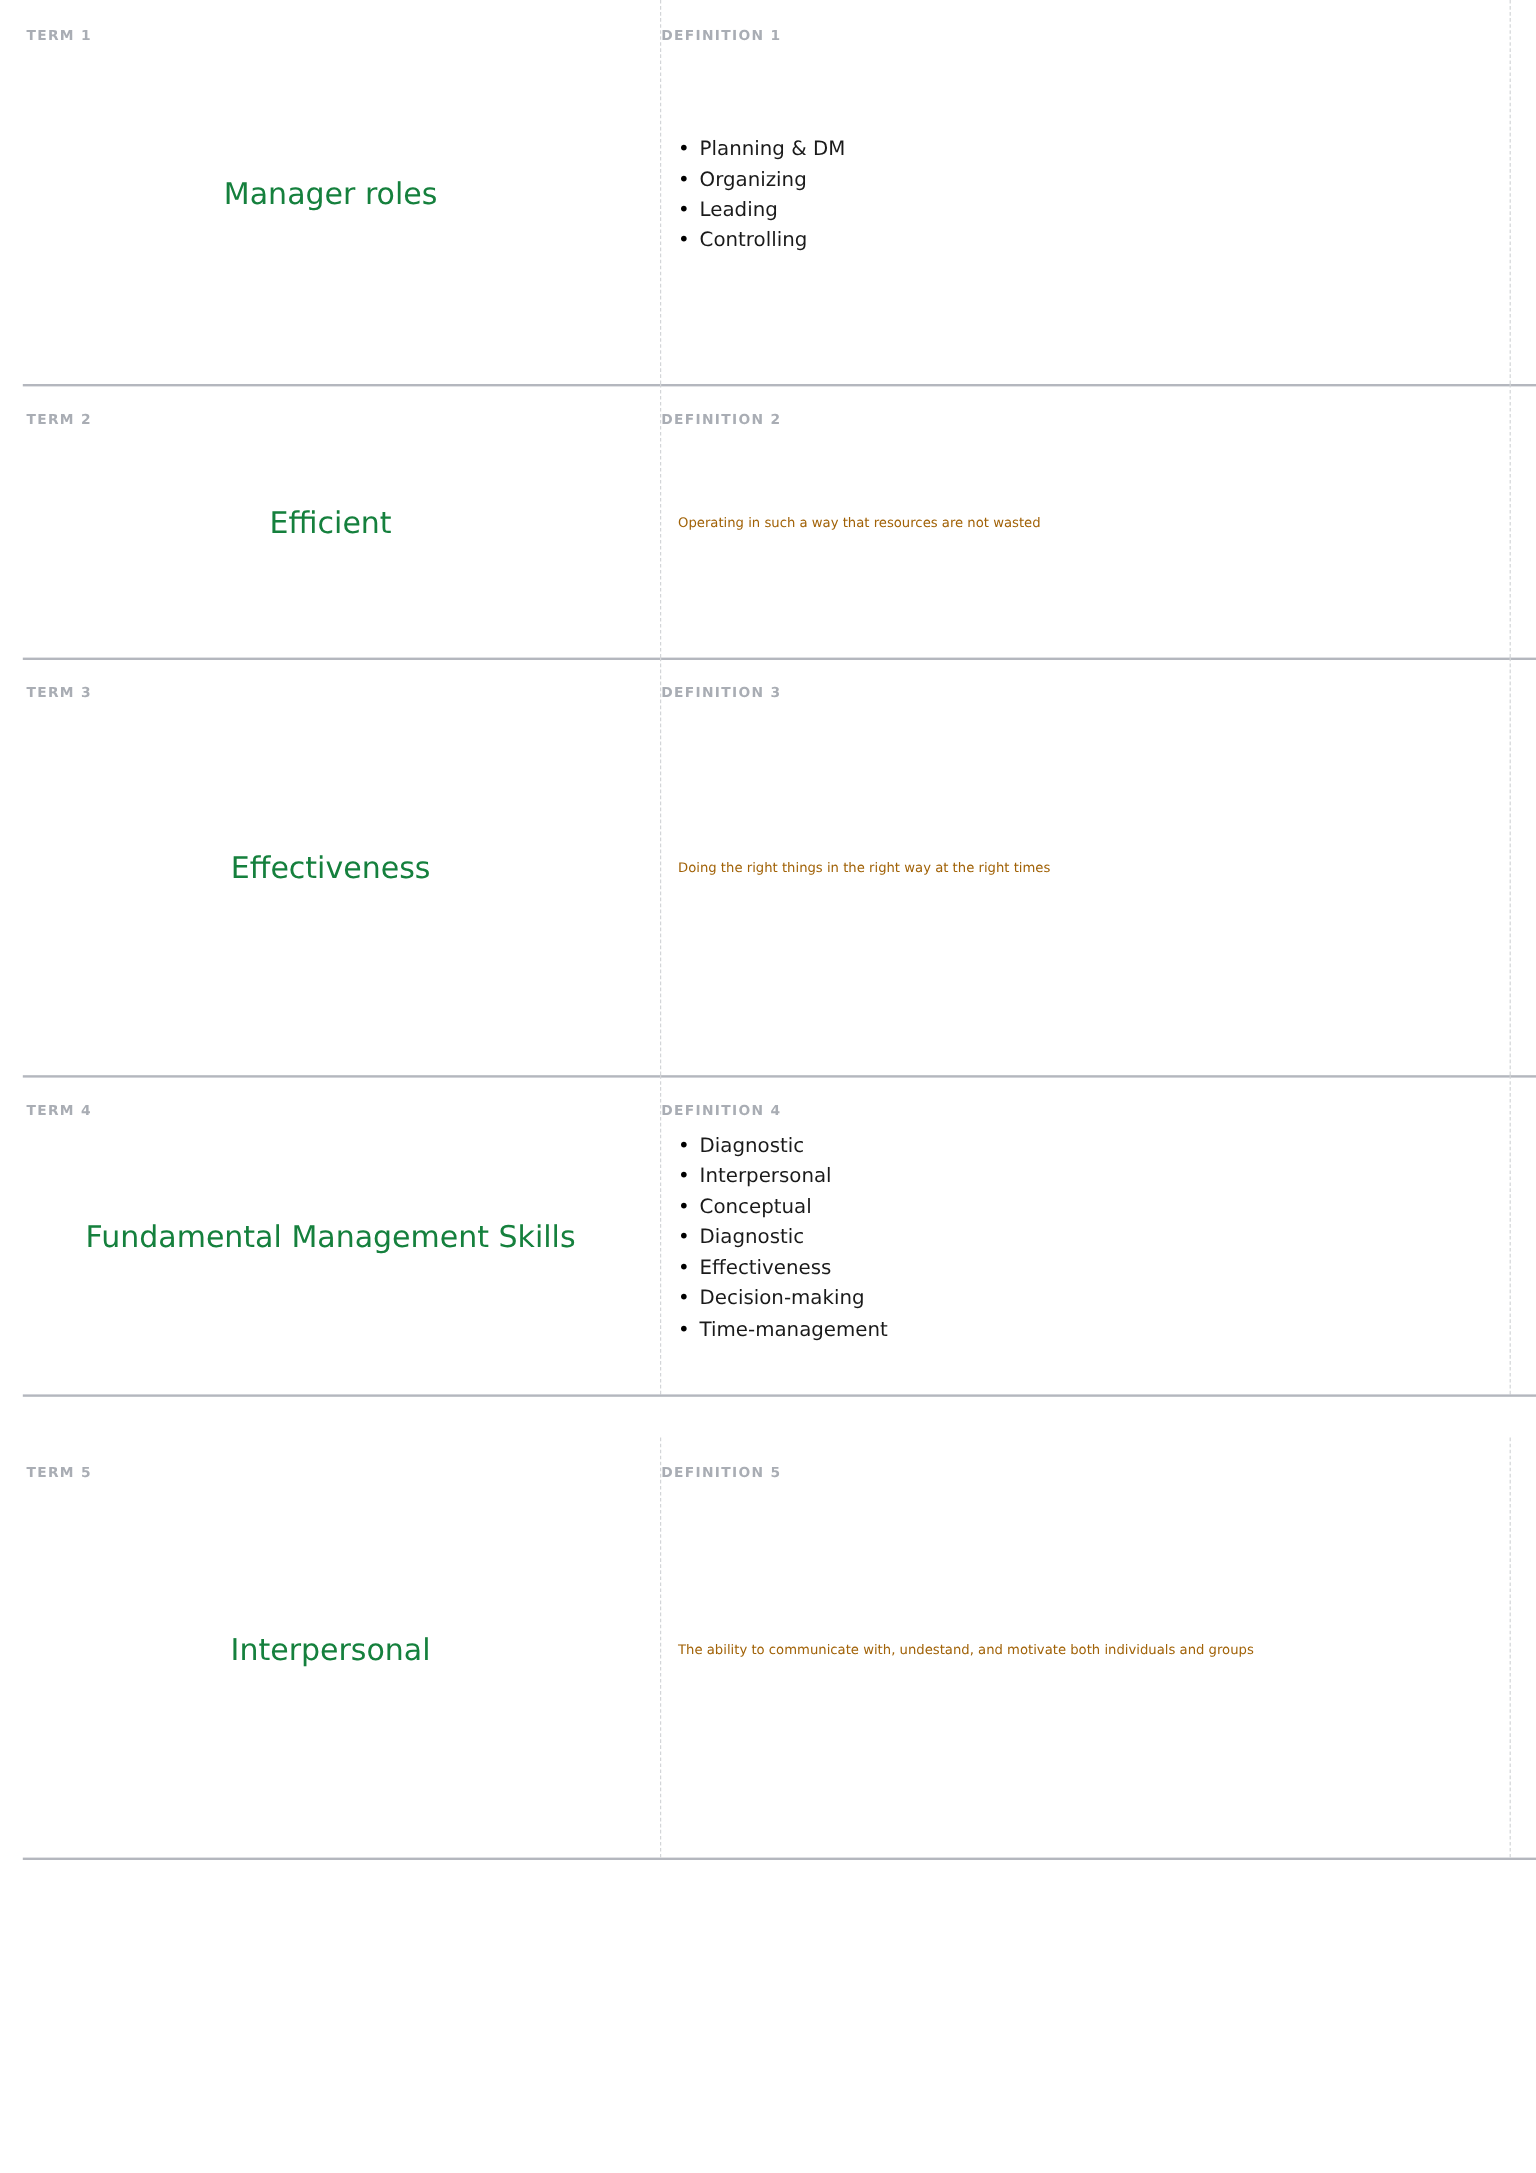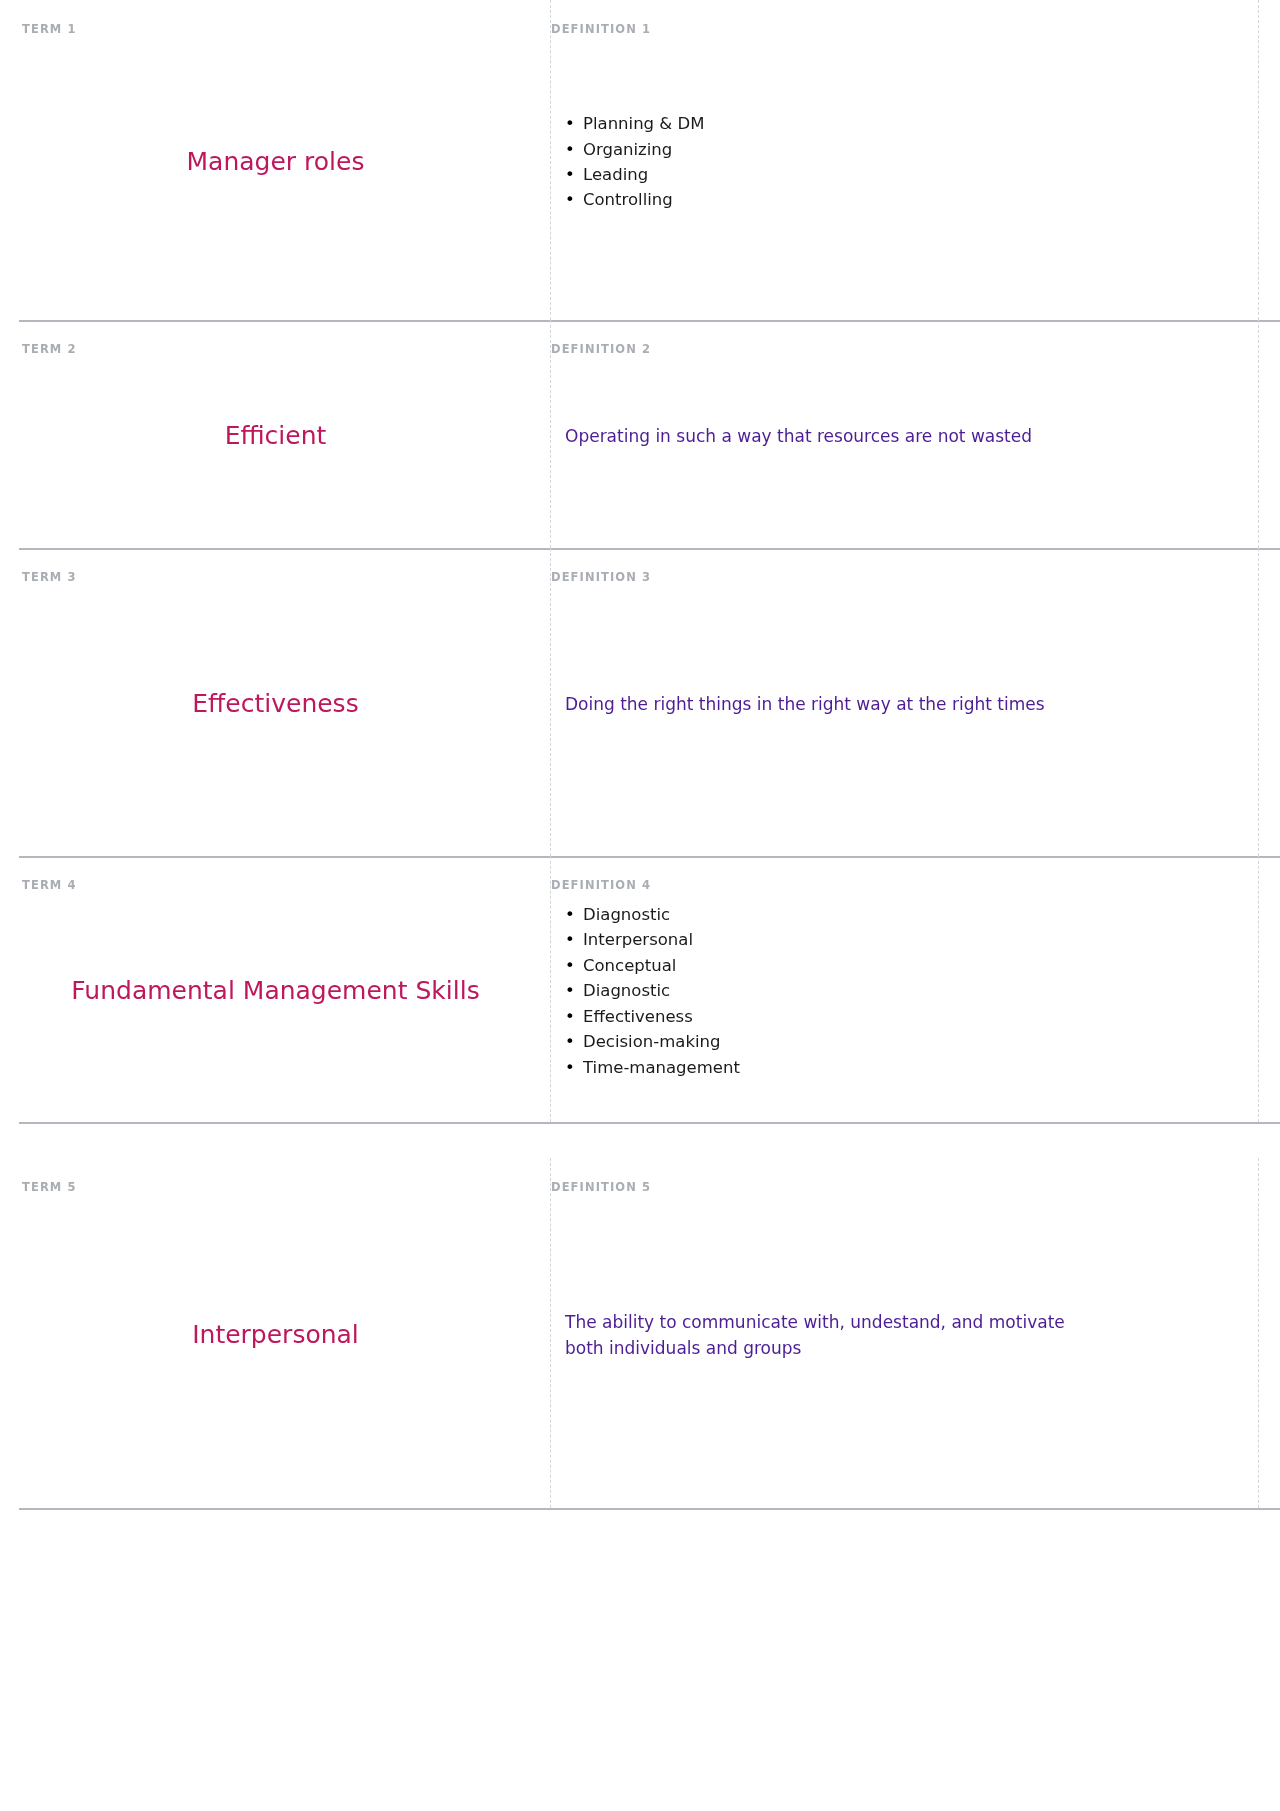--- a/index.html
+++ b/index.html
@@ -102,35 +102,35 @@
     color: #a9adb4;
     font-family: "DejaVu Sans", "Liberation Sans", sans-serif;
   }
   .term-col > .caption { left: 22px; }
   .def-col  > .caption { left: 0; }
 
   
   .term-text {
     font-size: 25px;
     line-height: 1.3;
-    color: #be185d;
+    color: #15803d;
     text-align: center;
     font-weight: normal;
   }
 
   
   .def-body {
     width: 100%;
     max-width: 505px;
   }
 
   .def-text {
-    font-size: 17px;
+    font-size: 11px;
     line-height: 1.55;
-    color: #4c1d95;
+    color: #a16207;
   }
 
   .def-list {
     list-style: none;
     margin: 0;
     padding: 0;
   }
 
   .def-list li {
     position: relative;
@@ -146,21 +146,21 @@
     top: 0;
     width: 18px;
     color: #000000;
     font-size: 16.5px;
     line-height: 25.4px;
   }
 
   
   .card-1 .term-col, .card-1 .def-col { height: 320px; }
   .card-2 .term-col, .card-2 .def-col { height: 228px; }
-  .card-3 .term-col, .card-3 .def-col { height: 308px; }
+  .card-3 .term-col, .card-3 .def-col { height: 348px; }
   .card-4 .term-col, .card-4 .def-col { height: 266px; }
   .card-5 .term-col, .card-5 .def-col { height: 350px; margin-top: 36px; }
 </style>
 </head>
 <body>
 
 <div id="cards">
 
   <div class="card card-1">
     <div class="term-col">

